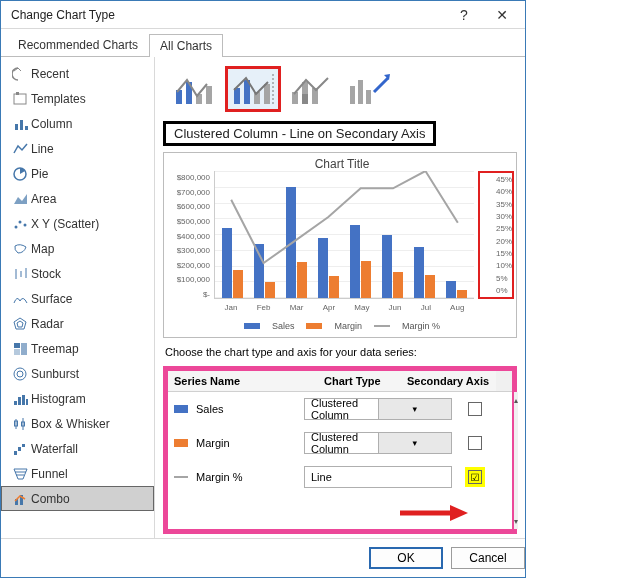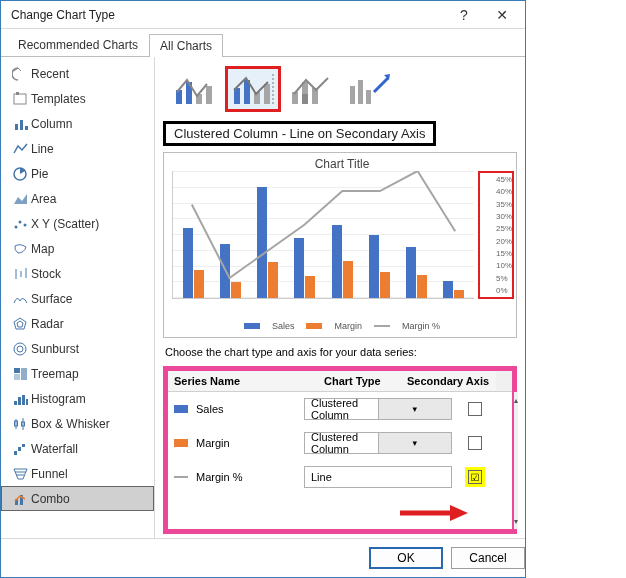--- a/index.html
+++ b/index.html
@@ -175,35 +175,35 @@
             <svg width="18" height="16">
               <polygon points="8,2 14,6 12,13 4,13 2,6" fill="none" stroke="#4677aa"></polygon>
               <polygon points="8,5 11,7 10,11 6,11 5,7" fill="none" stroke="#4677aa"></polygon>
             </svg>
           </span>
           <span>Radar</span>
         </div>
         <div class="sitem">
           <span class="sicon">
             <svg width="18" height="16">
-              <circle cx="8" cy="8" r="6" fill="none" stroke="#4677aa"></circle>
-              <circle cx="8" cy="8" r="3" fill="none" stroke="#4677aa"></circle>
-            </svg>
-          </span>
-          <span>Sunburst</span>
-        </div>
-        <div class="sitem">
-          <span class="sicon">
-            <svg width="18" height="16">
               <rect x="2" y="2" width="6" height="5" fill="#4677aa"></rect>
               <rect x="9" y="2" width="6" height="12" fill="#4677aa" opacity="0.6"></rect>
               <rect x="2" y="8" width="6" height="6" fill="#4677aa" opacity="0.4"></rect>
             </svg>
           </span>
           <span>Treemap</span>
+        </div>
+        <div class="sitem">
+          <span class="sicon">
+            <svg width="18" height="16">
+              <circle cx="8" cy="8" r="6" fill="none" stroke="#4677aa"></circle>
+              <circle cx="8" cy="8" r="3" fill="none" stroke="#4677aa"></circle>
+            </svg>
+          </span>
+          <span>Sunburst</span>
         </div>
         <div class="sitem">
           <span class="sicon">
             <svg width="18" height="16">
               <rect x="2" y="10" width="3" height="4" fill="#4677aa"></rect>
               <rect x="6" y="6" width="3" height="8" fill="#4677aa"></rect>
               <rect x="10" y="4" width="3" height="10" fill="#4677aa"></rect>
               <rect x="14" y="8" width="2" height="6" fill="#4677aa"></rect>
             </svg>
           </span>
@@ -292,20 +292,31 @@
               <path d="M38 3 L44 2 L43 8 Z" fill="#3366cc"></path>
             </svg>
         </div>
       </div>
 
       <div><div class="subtitle-box">Clustered Column - Line on Secondary Axis</div></div>
 
       <div class="preview">
         <div class="preview-title">Chart Title</div>
         <div class="plot-outer">
+          <div class="yleft" id="yleft">
+              <div>$800,000</div>
+              <div>$700,000</div>
+              <div>$600,000</div>
+              <div>$500,000</div>
+              <div>$400,000</div>
+              <div>$300,000</div>
+              <div>$200,000</div>
+              <div>$100,000</div>
+              <div>$-</div>
+            </div>
           <div class="plot">
             <div class="gridlines">
                 <div class="gl"></div>
                 <div class="gl"></div>
                 <div class="gl"></div>
                 <div class="gl"></div>
                 <div class="gl"></div>
                 <div class="gl"></div>
                 <div class="gl"></div>
                 <div class="gl"></div>
@@ -341,20 +352,30 @@
                   <div class="bar-orange" style="height: 18.125%;"></div>
                 </div>
                 <div class="bar-group">
                   <div class="bar-blue" style="height: 13.75%;"></div>
                   <div class="bar-orange" style="height: 6.25%;"></div>
                 </div>
               </div>
             <svg class="line-svg" id="linesvg" preserveAspectRatio="none" viewBox="0 0 100 100">
                 <polyline points="6.25,11.111111111111114 18.75,35.55555555555556 31.25,26.66666666666667 43.75,17.777777777777786 56.25,6.666666666666671 68.75,6.666666666666671 81.25,0 93.75,20" stroke="#a5a5a5" stroke-width="2" fill="none" vector-effect="non-scaling-stroke"></polyline>
               </svg>
+            <div class="xcats" id="xcats">
+                <div>Jan</div>
+                <div>Feb</div>
+                <div>Mar</div>
+                <div>Apr</div>
+                <div>May</div>
+                <div>Jun</div>
+                <div>Jul</div>
+                <div>Aug</div>
+              </div>
           </div>
           <div class="yright-wrap">
             <div class="yright" id="yright">
                 <div>45%</div>
                 <div>40%</div>
                 <div>35%</div>
                 <div>30%</div>
                 <div>25%</div>
                 <div>20%</div>
                 <div>15%</div>

